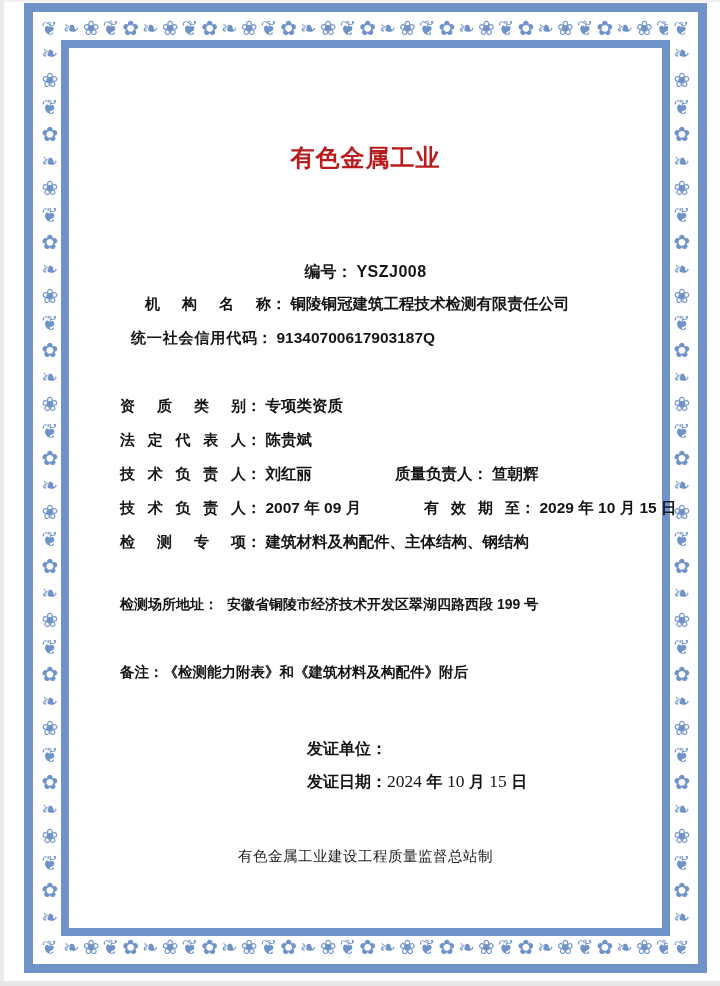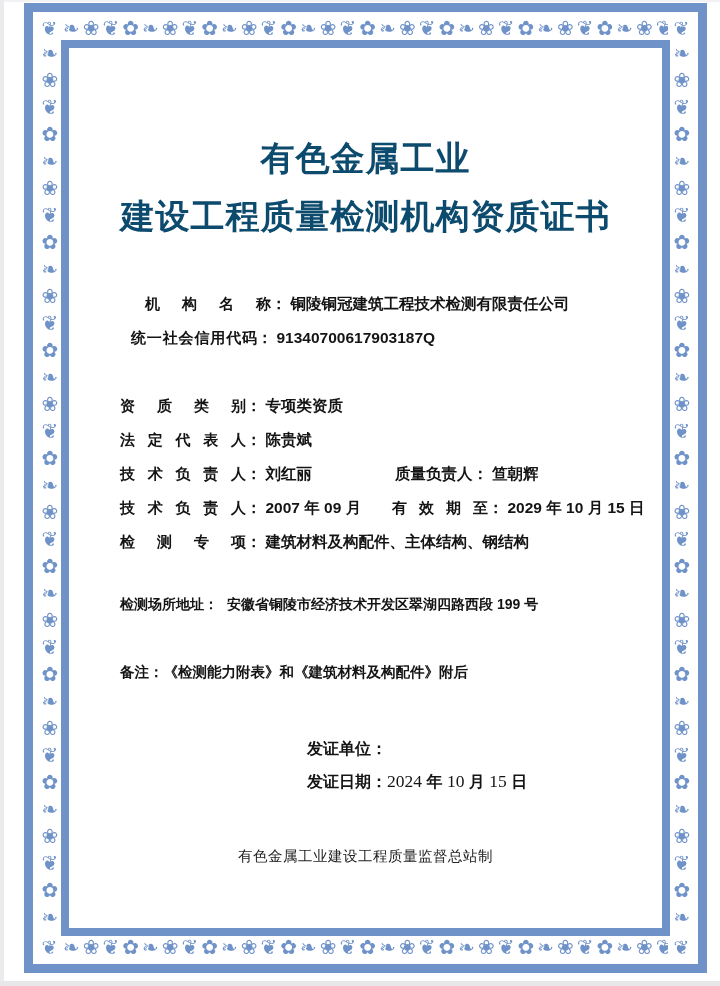--- a/index.html
+++ b/index.html
@@ -37,36 +37,36 @@
     position:absolute; width:25px; height:25px; color:var(--blue);
     font-family:"DejaVu Sans",sans-serif; font-size:19px; line-height:25px; text-align:center;
   }
   .corner-tl { top:0; left:0; } .corner-tr { top:0; right:0; }
   .corner-bl { bottom:0; left:0; } .corner-br { bottom:0; right:0; }
   .frame-inner { position:absolute; inset:24px; border:8px solid var(--blue); }
 
   
   .content { position:absolute; left:69px; top:48px; width:593px; height:880px; }
   .title { position:absolute; left:0; right:0; text-align:center; font-weight:700;
-           font-size:34px; line-height:44px; letter-spacing:1px; color:#0c4a6e; }
+           font-size:24px; line-height:44px; letter-spacing:1px; color:#b91c1c; }
   .title-1 { top:88px; }
   .title-2 { top:146px; }
   .serial  { position:absolute; top:212px; left:0; right:0; text-align:center;
              font-size:16px; font-weight:700; line-height:24px; }
   .serial .latin { letter-spacing:.5px; margin-left:4px; }
 
   .row { position:absolute; left:51px; font-size:15.5px; font-weight:700;
          line-height:24px; white-space:nowrap; }
   .flabel { display:inline-block; width:126px; font-size:15px;
             text-align:justify; text-align-last:justify; vertical-align:bottom; }
   .colon  { display:inline-block; }
   .fvalue { margin-left:4px; }
   .col2   { position:absolute; white-space:nowrap; }
   .flabel2-just { display:inline-block; width:96px; font-size:15px;
-                  text-align:justify; text-align-last:justify; vertical-align:bottom; }
+                  text-align:justify; text-align-last:justify; vertical-align:bottom;margin-left:32px; }
   .r1 { top:244px;margin-left:25px; } .r2 { top:278px;margin-left:11px; } .r3 { top:312px; } .r4 { top:346px; }
   .r5 { top:380px; } .r6 { top:414px; } .r7 { top:448px; } .r8 { top:482px; }
   .r6 .col2 { left:275px; top:0; }
   .r7 .col2 { left:272px; top:0; }
 
   .row-site   { position:absolute; left:51px; top:544px; font-size:14px; font-weight:700;
                 line-height:24px; white-space:nowrap; }
   .row-site .fvalue { margin-left:9px; }
   .row-remark { position:absolute; left:51px; top:613px; font-size:14.5px; font-weight:700;
                 line-height:22px; white-space:nowrap; }
@@ -100,22 +100,24 @@
   <div class="deco-strip strip-top">❧❀❦✿❧❀❦✿❧❀❦✿❧❀❦✿❧❀❦✿❧❀❦✿❧❀❦✿❧❀❦✿❧❀❦✿❧❀❦✿❧❀❦✿❧❀❦✿❧❀❦✿❧❀❦✿❧❀❦✿❧❀❦✿❧❀❦✿❧❀❦✿❧❀❦✿❧❀❦✿❧❀❦✿❧❀❦✿❧❀❦✿❧❀❦✿❧❀❦✿❧❀❦✿❧❀❦✿❧❀❦✿❧❀❦✿❧❀❦✿</div>
   <div class="deco-strip strip-bottom">❧❀❦✿❧❀❦✿❧❀❦✿❧❀❦✿❧❀❦✿❧❀❦✿❧❀❦✿❧❀❦✿❧❀❦✿❧❀❦✿❧❀❦✿❧❀❦✿❧❀❦✿❧❀❦✿❧❀❦✿❧❀❦✿❧❀❦✿❧❀❦✿❧❀❦✿❧❀❦✿❧❀❦✿❧❀❦✿❧❀❦✿❧❀❦✿❧❀❦✿❧❀❦✿❧❀❦✿❧❀❦✿❧❀❦✿❧❀❦✿</div>
   <div class="deco-strip strip-left">❧❀❦✿❧❀❦✿❧❀❦✿❧❀❦✿❧❀❦✿❧❀❦✿❧❀❦✿❧❀❦✿❧❀❦✿❧❀❦✿❧❀❦✿❧❀❦✿❧❀❦✿❧❀❦✿❧❀❦✿❧❀❦✿❧❀❦✿❧❀❦✿❧❀❦✿❧❀❦✿❧❀❦✿❧❀❦✿❧❀❦✿❧❀❦✿❧❀❦✿❧❀❦✿❧❀❦✿❧❀❦✿❧❀❦✿❧❀❦✿</div>
   <div class="deco-strip strip-right">❧❀❦✿❧❀❦✿❧❀❦✿❧❀❦✿❧❀❦✿❧❀❦✿❧❀❦✿❧❀❦✿❧❀❦✿❧❀❦✿❧❀❦✿❧❀❦✿❧❀❦✿❧❀❦✿❧❀❦✿❧❀❦✿❧❀❦✿❧❀❦✿❧❀❦✿❧❀❦✿❧❀❦✿❧❀❦✿❧❀❦✿❧❀❦✿❧❀❦✿❧❀❦✿❧❀❦✿❧❀❦✿❧❀❦✿❧❀❦✿</div>
   <div class="frame-inner"></div>
 </div>
 
 <div class="content">
 
   <div class="title title-1">有色金属工业</div>
-  <div class="title title-2">建设工程质量检测机构资质证书</div>
 
+  <div class="serial">
+    <span>编号</span><span>：</span><span class="latin">YSZJ008</span>
+  </div>
 
   <div class="row r1">
     <span class="flabel">机构名称</span><span class="colon">：</span><span class="fvalue">铜陵铜冠建筑工程技术检测有限责任公司</span>
   </div>
 
   <div class="row r2">
     <span class="flabel">统一社会信用代码</span><span class="colon">：</span><span class="fvalue">91340700617903187Q</span>
   </div>
 
 

